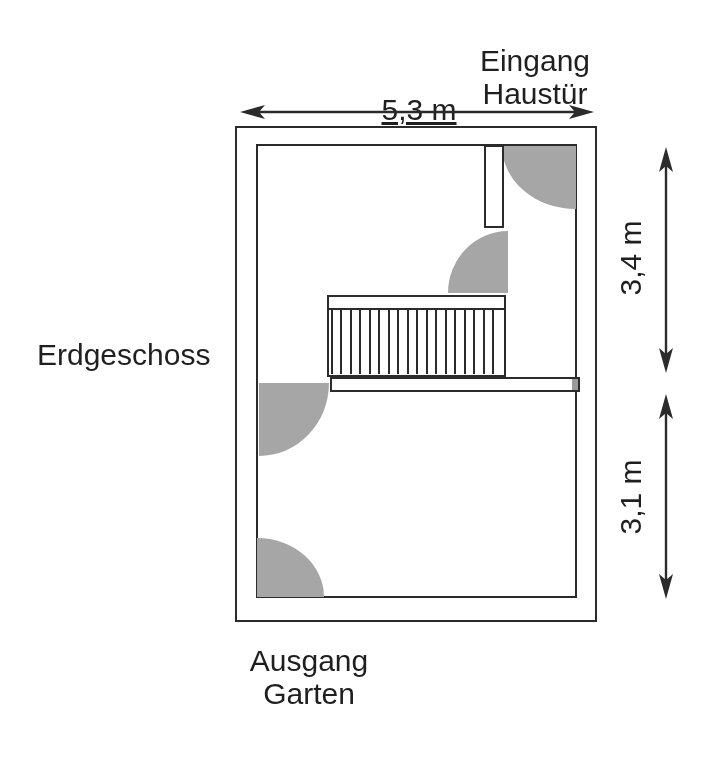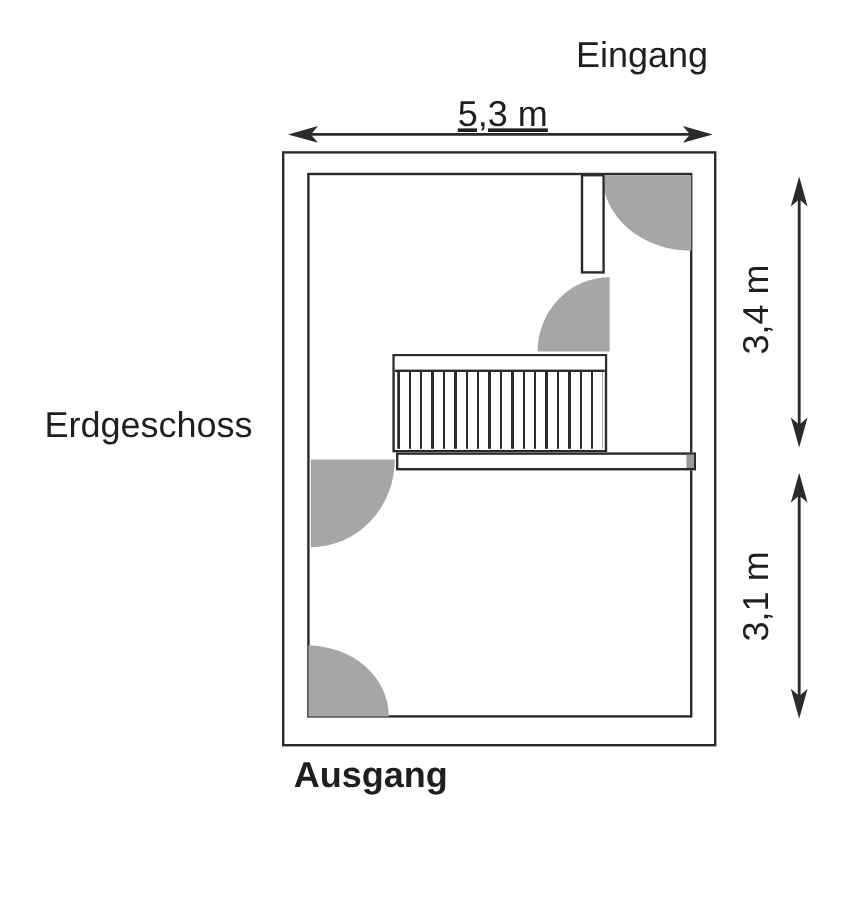--- a/index.html
+++ b/index.html
@@ -3,21 +3,21 @@
 <meta charset="utf-8">
 <style>
   html,body{margin:0;padding:0;background:#ffffff;}
   body{
     width:704px;height:757px;position:relative;overflow:hidden;
     font-family:"Liberation Sans", sans-serif;
     color:#1f1f1f;
   }
   .abs{position:absolute;}
   .lbl{font-size:30px;line-height:32px;white-space:nowrap;}
-  .center{text-align:center;}
+  .center{text-align:center;margin-top:14px;}
 
   
   .outer-wall{
     left:235px;top:126px;width:362px;height:496px;
     border:2px solid #2b2b2b;box-sizing:border-box;background:#ffffff;z-index:0;
   }
   .inner-wall{
     left:256px;top:144px;width:321px;height:454px;
     border:2px solid #2b2b2b;box-sizing:border-box;background:#ffffff;z-index:1;
   }
@@ -85,24 +85,26 @@
 </div>
 
 <div class="abs lbl" style="left:37px;top:339px;">Erdgeschoss</div>
 
 <div class="abs lbl center" style="left:267px;top:188px;width:150px;">Küche</div>
 
 <div class="abs lbl center" style="left:308px;top:446px;width:200px;">Wohnzimmer</div>
 
 <div class="abs lbl center" style="left:460px;top:30px;width:150px;line-height:33px;">
   <div>Eingang</div>
+  <div>Haustür</div>
 </div>
 
-<div class="abs lbl center" style="left:209px;top:630px;width:200px;line-height:33px;font-weight:bold;">
+<div class="abs lbl center" style="left:209px;top:630px;width:200px;line-height:33px;">
   <div>Ausgang</div>
+  <div>Garten</div>
 </div>
 
 <div class="abs lbl center" style="left:344px;top:80px;width:150px;text-decoration:underline;">5,3 m</div>
 
 <svg class="abs" style="left:238px;top:103px;" width="358" height="18">
   <line class="arrow-stroke" x1="18" y1="9" x2="340" y2="9"></line>
   <polygon class="arrow-fill" points="2,9 27,2 21,9 27,16"></polygon>
   <polygon class="arrow-fill" points="356,9 331,2 337,9 331,16"></polygon>
 </svg>
 

